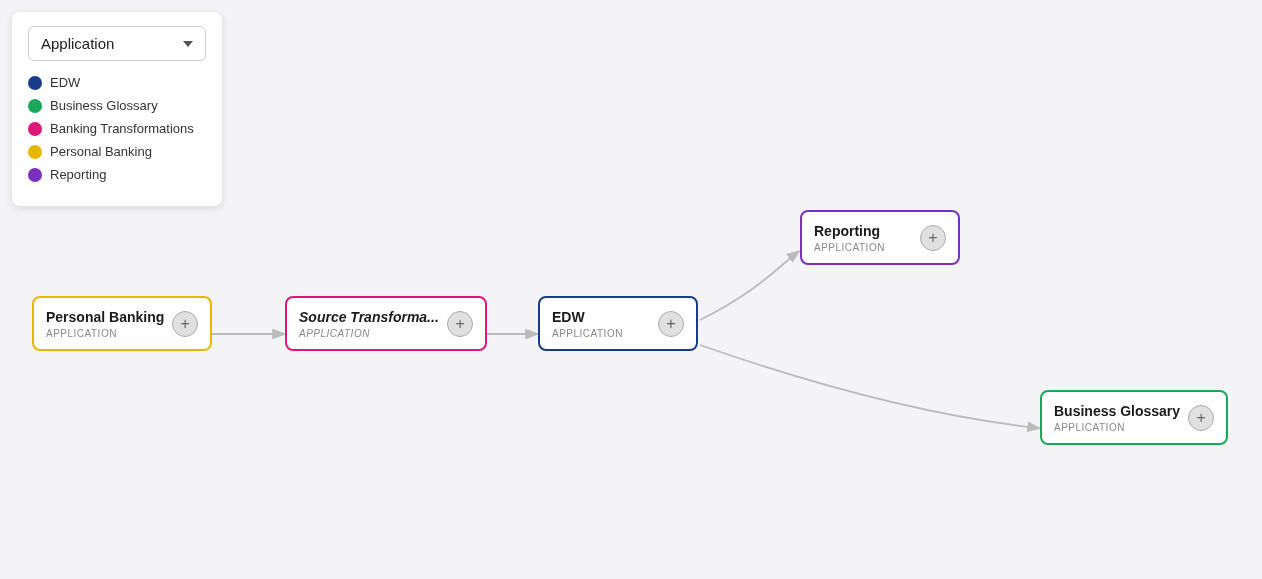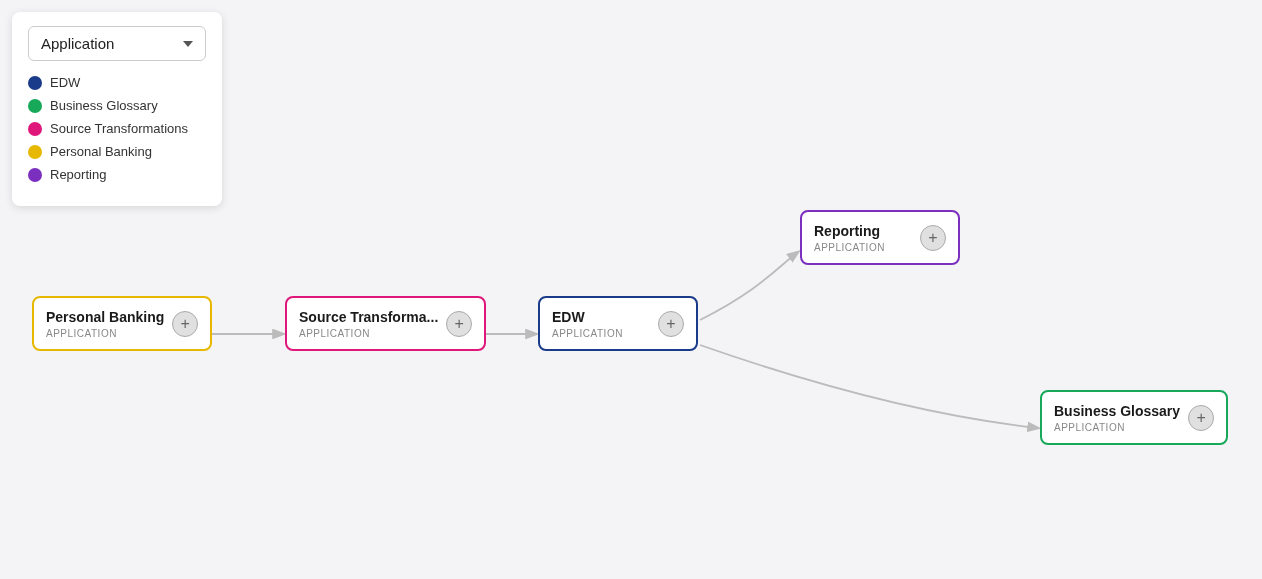--- a/index.html
+++ b/index.html
@@ -105,21 +105,21 @@
       justify-content: center;
       cursor: pointer;
       flex-shrink: 0;
       font-size: 16px;
       color: #666;
       font-weight: 300;
       line-height: 1;
     }
 
     .node-personal-banking { border-color: #e6b800; left: 32px; top: 296px; }
-    .node-source-transformations { border-color: #e0177a; left: 285px; top: 296px; min-width: 170px; }
+    .node-source-transformations { border-color: #e0177a; left: 285px; top: 296px; min-width: 170px; font-style: italic; }
     .node-edw { border-color: #1a3a8a; left: 538px; top: 296px; min-width: 160px; }
     .node-reporting { border-color: #7b2fbf; left: 800px; top: 210px; min-width: 160px; }
     .node-business-glossary { border-color: #17a85a; left: 1040px; top: 390px; min-width: 165px; }
 
     
     .arrows-svg {
       position: absolute;
       top: 0; left: 0;
       width: 1262px;
       height: 579px;
@@ -138,21 +138,21 @@
     <div class="legend-item">
       <div class="legend-dot" style="background:#1a3a8a"></div>
       <span class="legend-label">EDW</span>
     </div>
     <div class="legend-item">
       <div class="legend-dot" style="background:#17a85a"></div>
       <span class="legend-label">Business Glossary</span>
     </div>
     <div class="legend-item">
       <div class="legend-dot" style="background:#e0177a"></div>
-      <span class="legend-label">Source Transformations</span>
+      <span class="legend-label">Banking Transformations</span>
     </div>
     <div class="legend-item">
       <div class="legend-dot" style="background:#e6b800"></div>
       <span class="legend-label">Personal Banking</span>
     </div>
     <div class="legend-item">
       <div class="legend-dot" style="background:#7b2fbf"></div>
       <span class="legend-label">Reporting</span>
     </div>
   </div>

